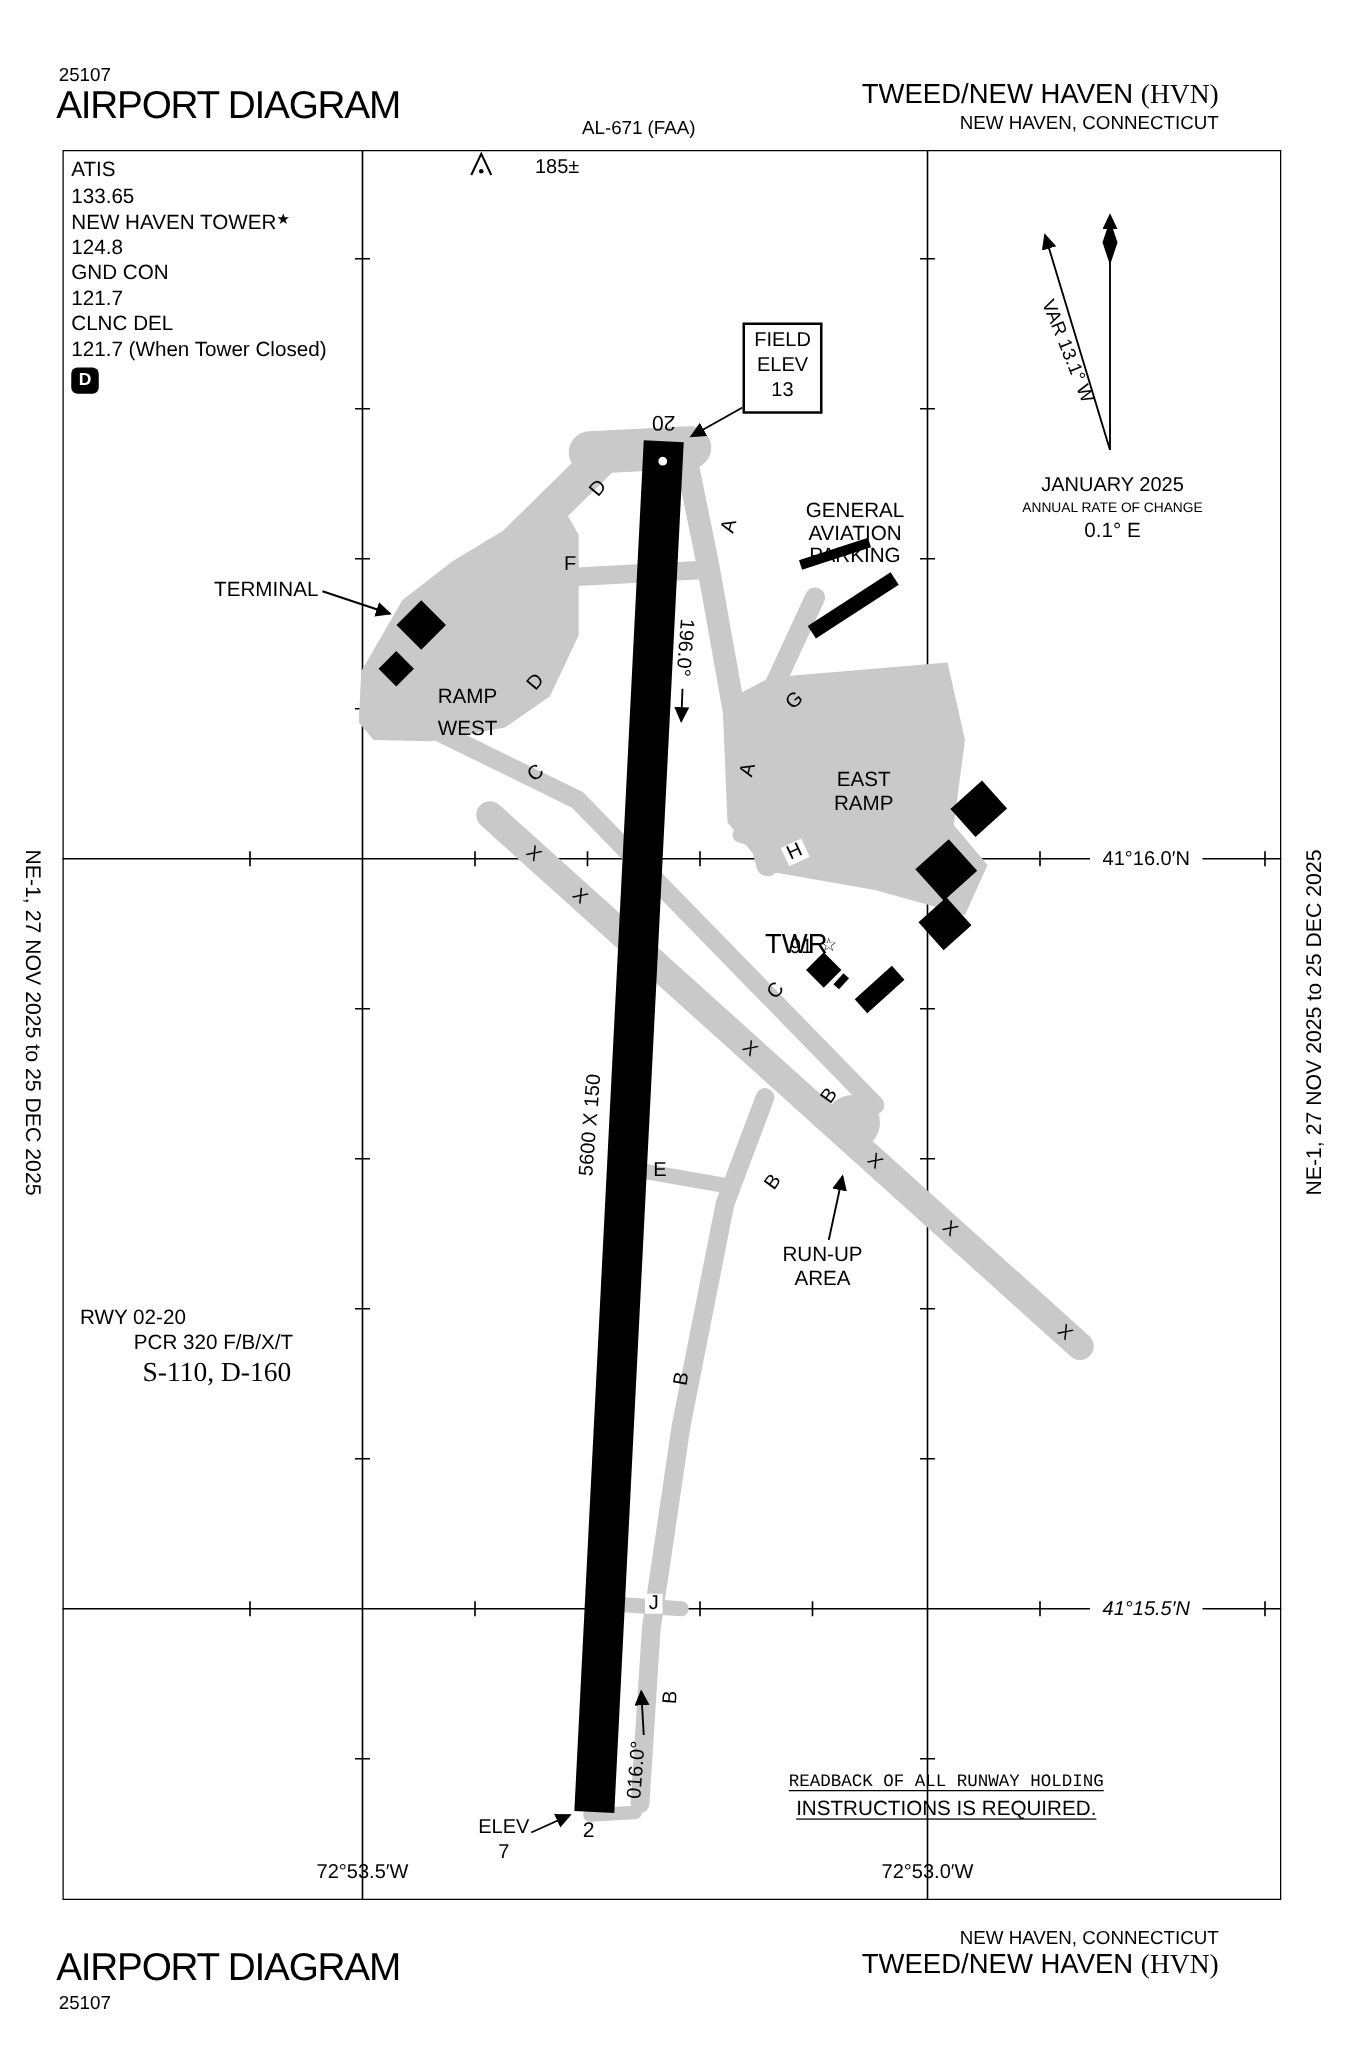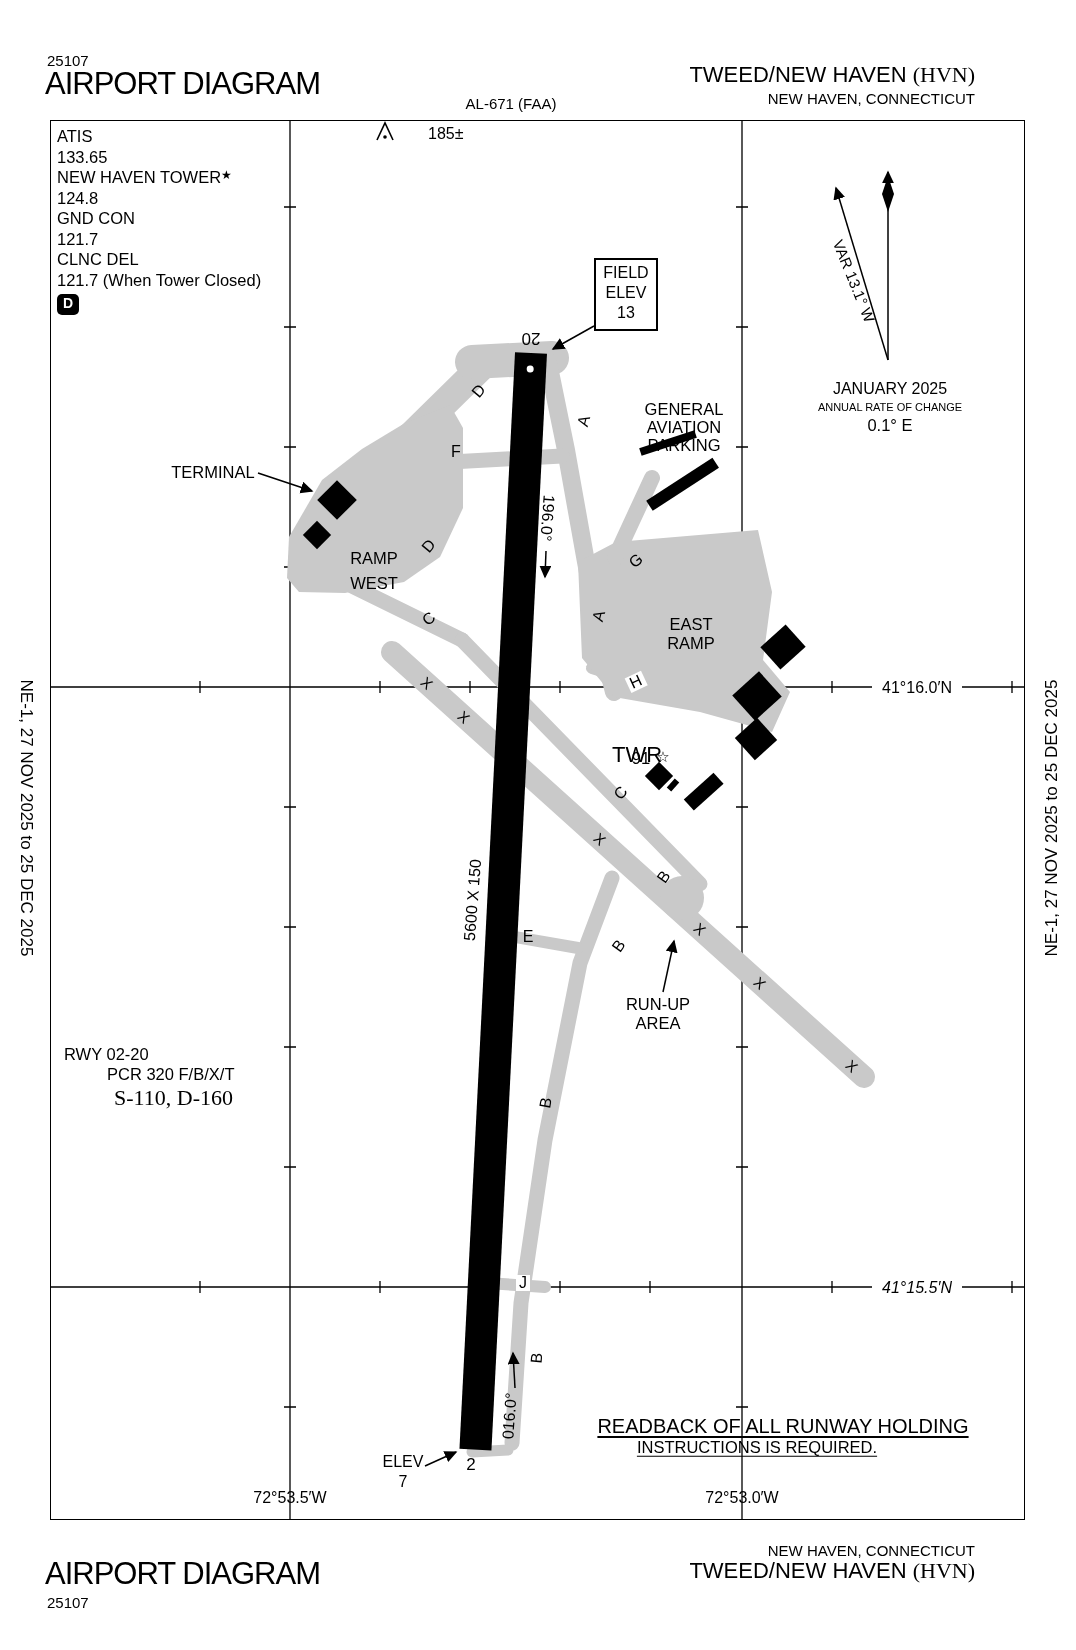--- a/index.html
+++ b/index.html
@@ -187,21 +187,21 @@
   <div class="lbl xmark" style="left:506px;top:755px;transform:translate(-50%,-50%) rotate(42deg);">X</div>
   <div class="lbl xmark" style="left:600px;top:839px;transform:translate(-50%,-50%) rotate(42deg);">X</div>
   <div class="lbl xmark" style="left:700px;top:929px;transform:translate(-50%,-50%) rotate(42deg);">X</div>
   <div class="lbl xmark" style="left:760px;top:983px;transform:translate(-50%,-50%) rotate(42deg);">X</div>
   <div class="lbl xmark" style="left:852px;top:1066px;transform:translate(-50%,-50%) rotate(42deg);">X</div>
 
   <div class="tl" style="left:64px;top:1045px;font-size:16.5px;">RWY 02-20</div>
   <div class="tl" style="left:107px;top:1065px;font-size:16.5px;">PCR 320 F/B/X/T</div>
   <div class="tl" style="left:114px;top:1085px;font-size:22px;font-family:Liberation Serif, serif;">S-110, D-160</div>
 
-  <div class="lbl u" style="left:783px;top:1426px;font-size:20px;">READBACK OF ALL RUNWAY HOLDING</div>
+  <div class="lbl u" style="left:757px;top:1426px;font-size:14px;font-family:Liberation Mono, monospace;">READBACK OF ALL RUNWAY HOLDING</div>
   <div class="lbl u" style="left:757px;top:1447px;font-size:16.5px;">INSTRUCTIONS IS REQUIRED.</div>
 
   <div class="lbl" style="left:917px;top:688px;">41°16.0′N</div>
   <div class="lbl" style="left:917px;top:1288px;font-style:italic;">41°15.5′N</div>
   <div class="lbl" style="left:290px;top:1498px;">72°53.5′W</div>
   <div class="lbl" style="left:742px;top:1498px;">72°53.0′W</div>
 
   <div class="tl big" style="left:45px;top:1556px;">AIRPORT DIAGRAM</div>
   <div class="tl sm" style="left:47px;top:1594px;">25107</div>
   <div class="tl sm" style="right:101px;top:1542px;text-align:right;">NEW HAVEN, CONNECTICUT</div>

